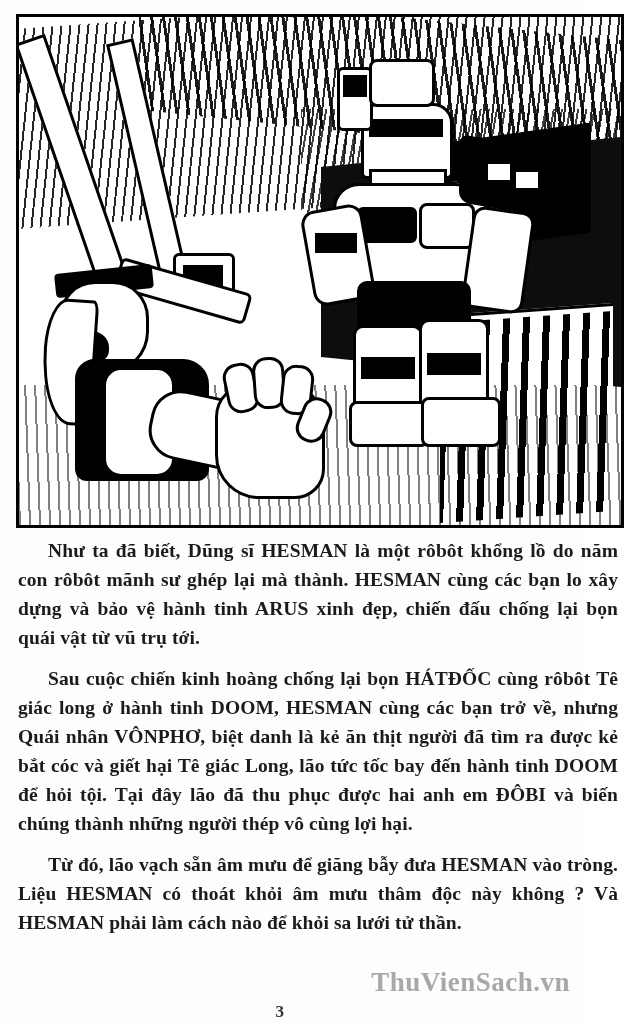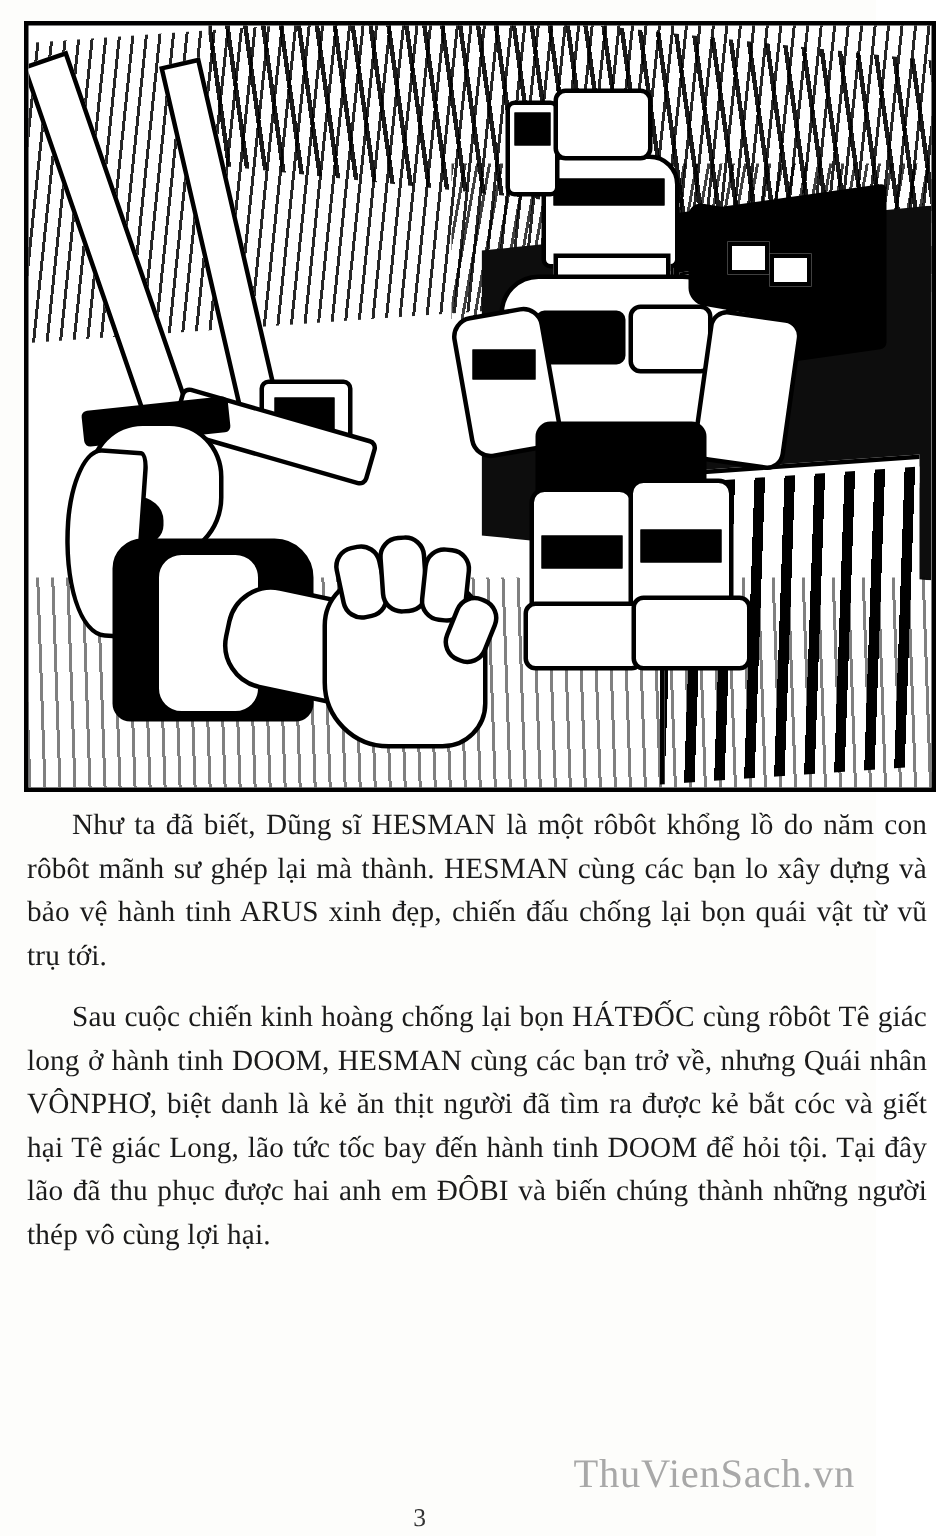--- a/index.html
+++ b/index.html
@@ -15,20 +15,21 @@
     font-family: "Liberation Serif", serif;
     color: #111111;
   }
 
   #page {
     position: absolute;
     left: 0; top: 0;
     width: 584px;
     height: 1024px;
     background: #fdfdfb;
+    font-weight: bold;
   }
 
   
   .panel {
     position: absolute;
     left: 16px;
     top: 14px;
     width: 602px;
     height: 508px;
     border: 3px solid #000;
@@ -309,18 +310,19 @@
         <div class="w-part" style="left:252px; top:118px; width:26px; height:44px; border-radius:14px; transform:rotate(6deg);"></div>
         <div class="w-part" style="left:270px; top:150px; width:24px; height:40px; border-radius:14px; transform:rotate(22deg);"></div>
       </div>
 
     </div>
   </div>
 
   <div class="text-block">
     <p class="para">Như ta đã biết, Dũng sĩ HESMAN là một rôbôt khổng lồ do năm con rôbôt mãnh sư ghép lại mà thành. HESMAN cùng các bạn lo xây dựng và bảo vệ hành tinh ARUS xinh đẹp, chiến đấu chống lại bọn quái vật từ vũ trụ tới.</p>
     <p class="para">Sau cuộc chiến kinh hoàng chống lại bọn HÁTĐỐC cùng rôbôt Tê giác long ở hành tinh DOOM, HESMAN cùng các bạn trở về, nhưng Quái nhân VÔNPHƠ, biệt danh là kẻ ăn thịt người đã tìm ra được kẻ bắt cóc và giết hại Tê giác Long, lão tức tốc bay đến hành tinh DOOM để hỏi tội. Tại đây lão đã thu phục được hai anh em ĐÔBI và biến chúng thành những người thép vô cùng lợi hại.</p>
+    <p class="para">Từ đó, lão vạch sẵn âm mưu để giăng bẫy đưa HESMAN vào tròng. Liệu HESMAN có thoát khỏi âm mưu thâm độc này không ? Và HESMAN phải làm cách nào để khỏi sa lưới tử thần.</p>
   </div>
 
   <div class="watermark">ThuVienSach.vn</div>
   <div class="page-num">3</div>
 
 </div>
 
 </body></html>

